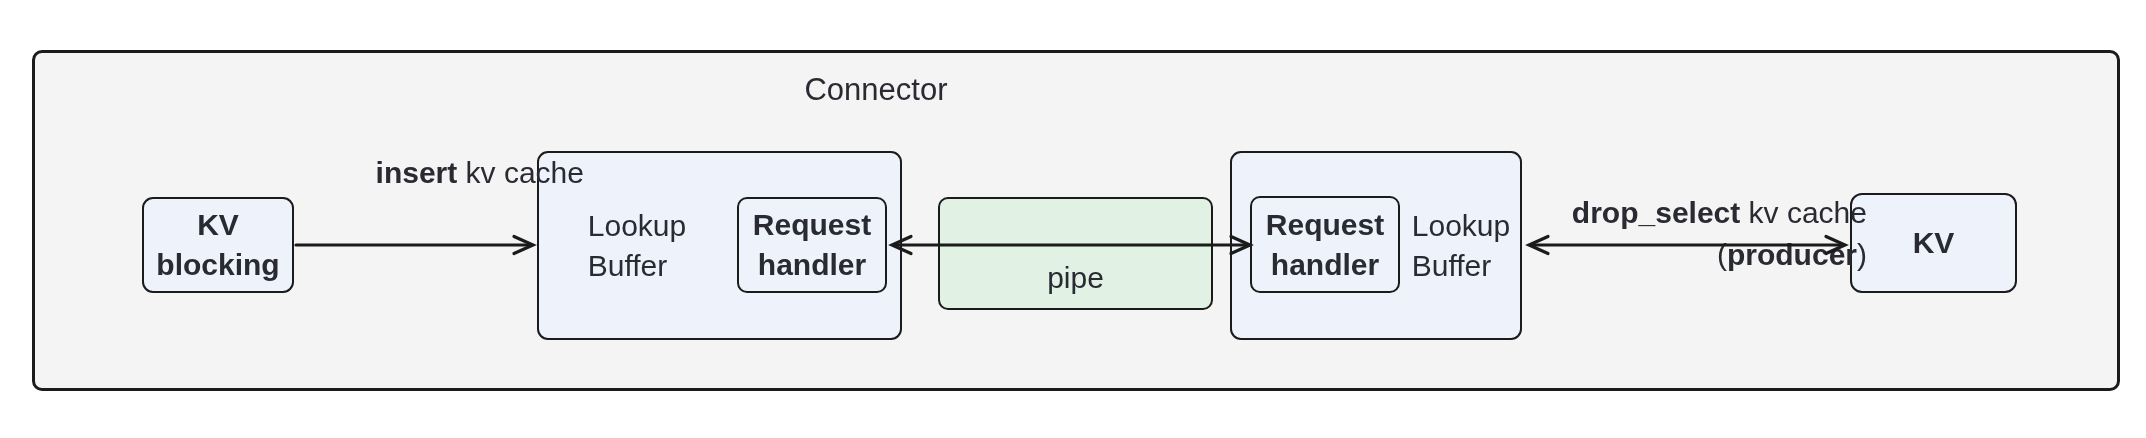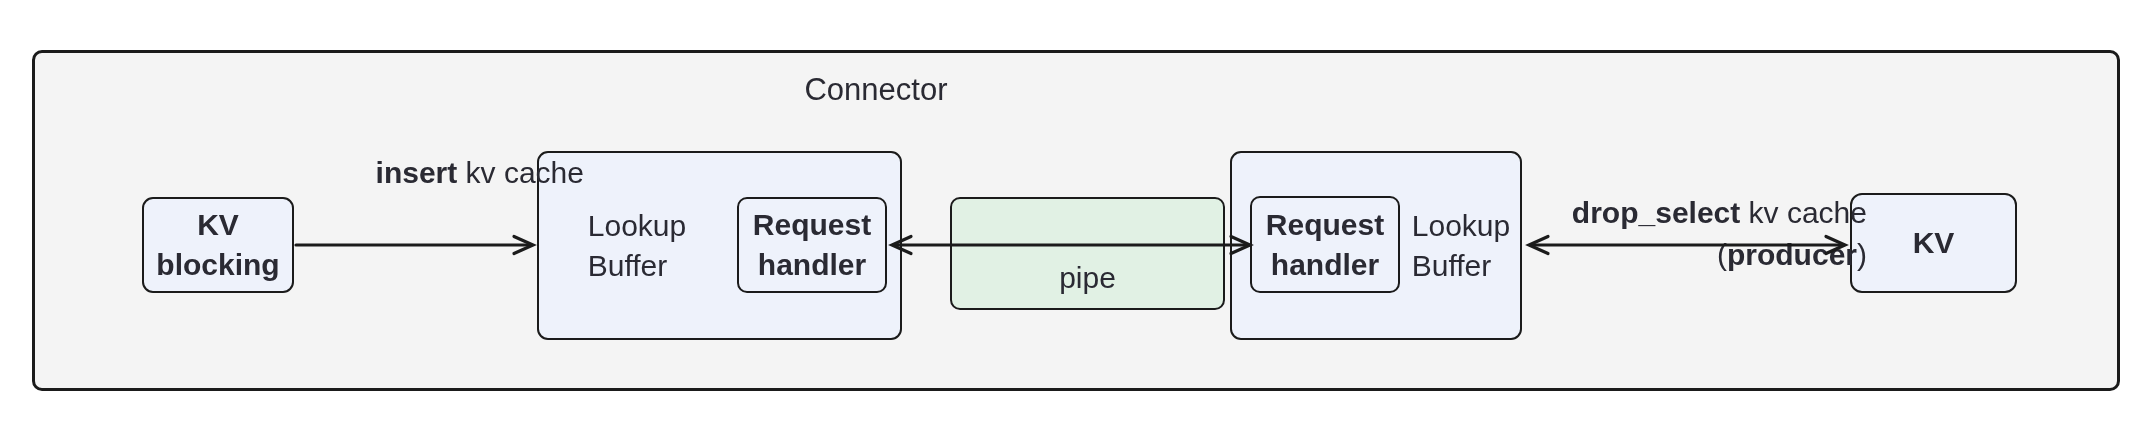--- a/index.html
+++ b/index.html
@@ -110,21 +110,21 @@
       <div>Buffer</div>
     </div>
   </div>
   <div class="node" style="left:737px;top:197px;width:150px;height:96px;border-radius:10px;">
     <div>
       <div>Request</div>
       <div>handler</div>
     </div>
   </div>
 
-  <div class="pipe-node" style="left:938px;top:197px;width:275px;height:113px;margin-left:12px;">
+  <div class="pipe-node" style="left:938px;top:197px;width:275px;height:113px;">
     <div>pipe</div>
   </div>
 
   <div class="node" style="left:1230px;top:151px;width:292px;height:189px;"></div>
   <div class="node" style="left:1250px;top:196px;width:150px;height:97px;border-radius:10px;">
     <div>
       <div>Request</div>
       <div>handler</div>
     </div>
   </div>

